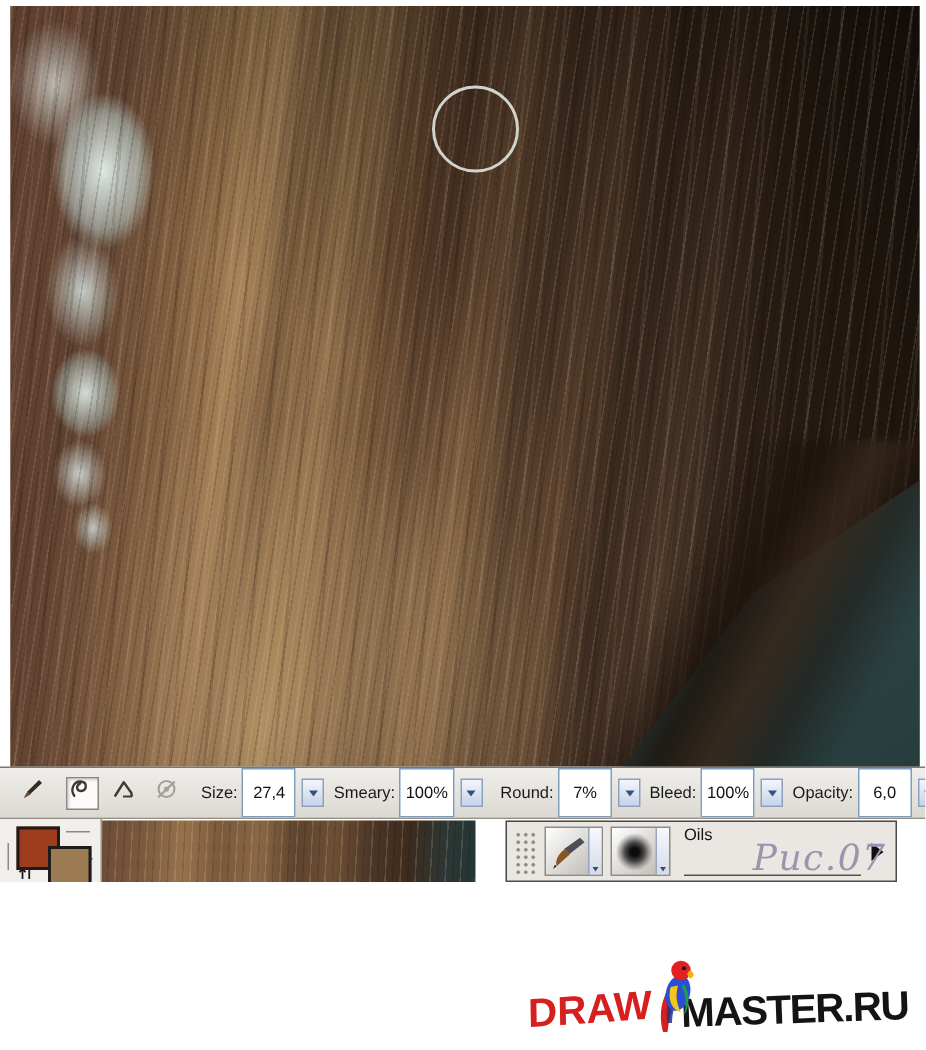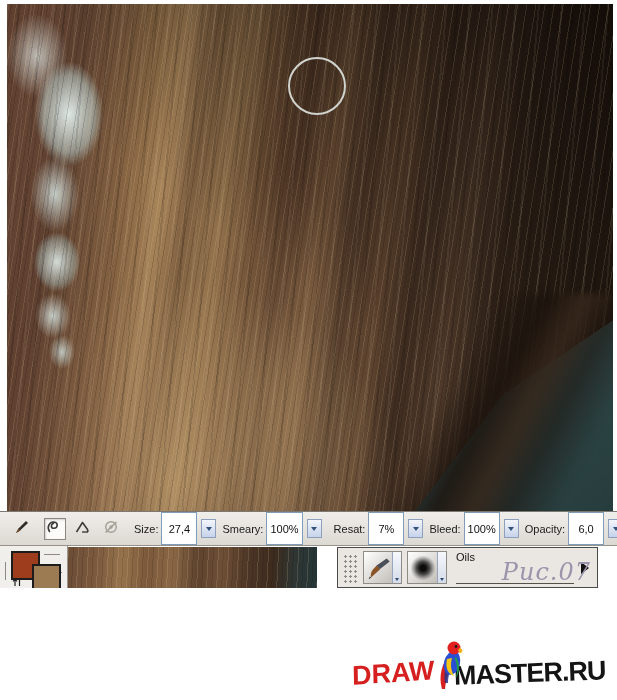--- a/index.html
+++ b/index.html
@@ -194,21 +194,21 @@
     </div>
     <div class="fgroup">
       <span class="flabel">Smeary:</span>
       <div class="combo">100%</div>
       <div class="spin">
           <span class="tri-down"></span>
         </div>
     </div>
     <div class="vsep"></div>
     <div class="fgroup">
-      <span class="flabel">Resat:</span>
+      <span class="flabel">Round:</span>
       <div class="combo">7%</div>
       <div class="spin">
           <span class="tri-down"></span>
         </div>
     </div>
     <div class="fgroup">
       <span class="flabel">Bleed:</span>
       <div class="combo">100%</div>
       <div class="spin">
           <span class="tri-down"></span>

